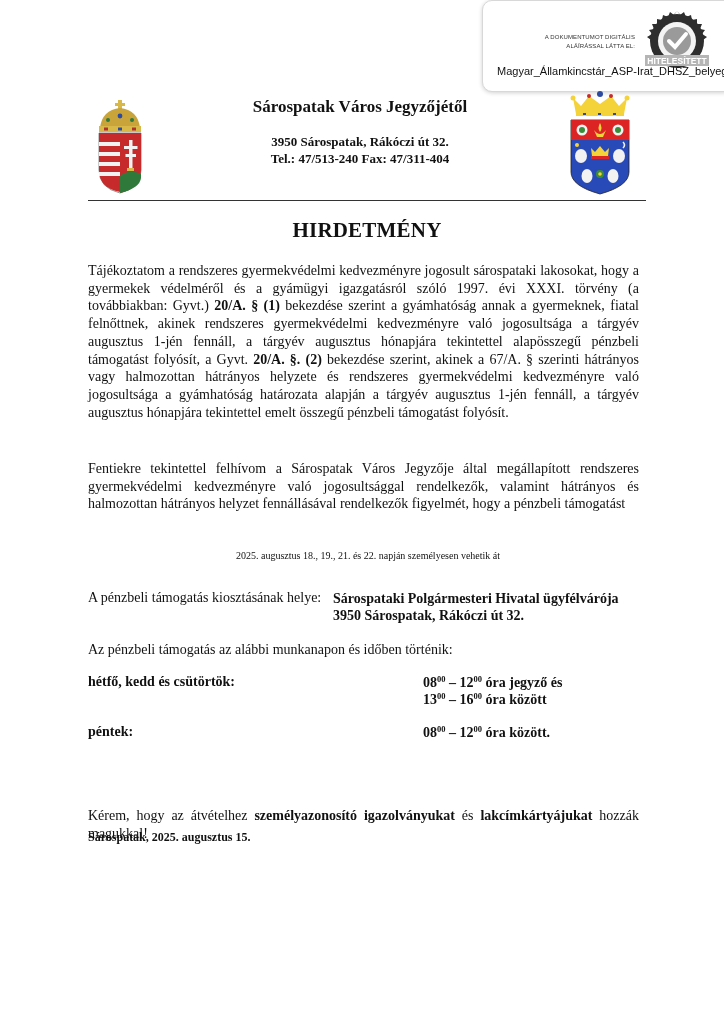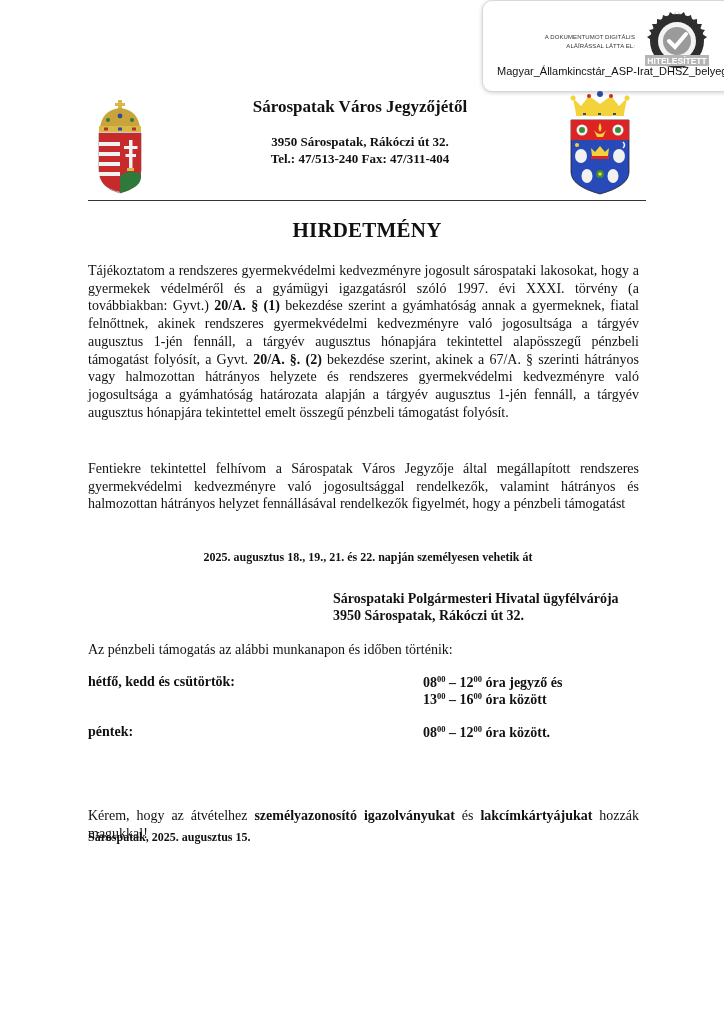--- a/index.html
+++ b/index.html
@@ -44,21 +44,21 @@
   }
 
   .para {
     position: absolute; left: 88px; width: 551px; text-align: justify;
     font-size: 14px; line-height: 17.7px;
   }
   .p1 { top: 262px; }
   .p2 { top: 460px; }
   .dates {
     position: absolute; left: 88px; width: 560px; top: 550px; text-align: center;
-    font-weight: bold; font-size: 12px;
+    font-weight: normal; font-size: 10px;
   }
   .place-label { position: absolute; left: 88px; top: 590px; font-size: 14px; }
   .place-val { position: absolute; left: 333px; top: 590px; font-size: 14px; font-weight: bold; line-height: 17px; }
   .place-val2 { padding-left: 0px; }
   .sched-intro { position: absolute; left: 88px; top: 642px; font-size: 14px; }
   .sched-day { position: absolute; left: 88px; font-size: 14px; font-weight: bold; }
   .sched-time { position: absolute; left: 423px; font-size: 14px; font-weight: bold; line-height: 17px; }
   sup { font-size: 8.5px; vertical-align: 5px; line-height: 0; }
   .p3 { top: 775px; margin-top: 32px; }
   .place-date { position: absolute; left: 88px; top: 830px; font-size: 12px; font-weight: bold; }
@@ -156,20 +156,21 @@
   <div class="hdr-rule"></div>
 
   <div class="doc-title">HIRDETMÉNY</div>
 
   <div class="para p1"><span>Tájékoztatom a rendszeres gyermekvédelmi kedvezményre jogosult sárospataki lakosokat, hogy a gyermekek védelméről és a gyámügyi igazgatásról szóló 1997. évi XXXI. törvény (a továbbiakban: Gyvt.) </span><b>20/A. § (1)</b><span> bekezdése szerint a gyámhatóság annak a gyermeknek, fiatal felnőttnek, akinek rendszeres gyermekvédelmi kedvezményre való jogosultsága a tárgyév augusztus 1-jén fennáll, a tárgyév augusztus hónapjára tekintettel alapösszegű pénzbeli támogatást folyósít, a Gyvt. </span><b>20/A. §. (2)</b><span> bekezdése szerint, akinek a 67/A. § szerinti hátrányos vagy halmozottan hátrányos helyzete és rendszeres gyermekvédelmi kedvezményre való jogosultsága a gyámhatóság határozata alapján a tárgyév augusztus 1-jén fennáll, a tárgyév augusztus hónapjára tekintettel emelt összegű pénzbeli támogatást folyósít.</span></div>
 
   <div class="para p2">Fentiekre tekintettel felhívom a Sárospatak Város Jegyzője által megállapított rendszeres gyermekvédelmi kedvezményre való jogosultsággal rendelkezők, valamint hátrányos és halmozottan hátrányos helyzet fennállásával rendelkezők figyelmét, hogy a pénzbeli támogatást</div>
 
   <div class="dates">2025. augusztus 18., 19., 21. és 22. napján személyesen vehetik át</div>
 
+  <div class="place-label">A pénzbeli támogatás kiosztásának helye:</div>
   <div class="place-val">
     <div>Sárospataki Polgármesteri Hivatal ügyfélvárója</div>
     <div class="place-val2" style="padding-left:0">3950 Sárospatak, Rákóczi út 32.</div>
   </div>
 
   <div class="sched-intro">Az pénzbeli támogatás az alábbi munkanapon és időben történik:</div>
 
   <div class="sched-day" style="top:674px">hétfő, kedd és csütörtök:</div>
   <div class="sched-time" style="top:674px">
     <div><span>08</span><sup>00</sup><span> – </span><span>12</span><sup>00</sup><span> óra jegyző és</span></div>

